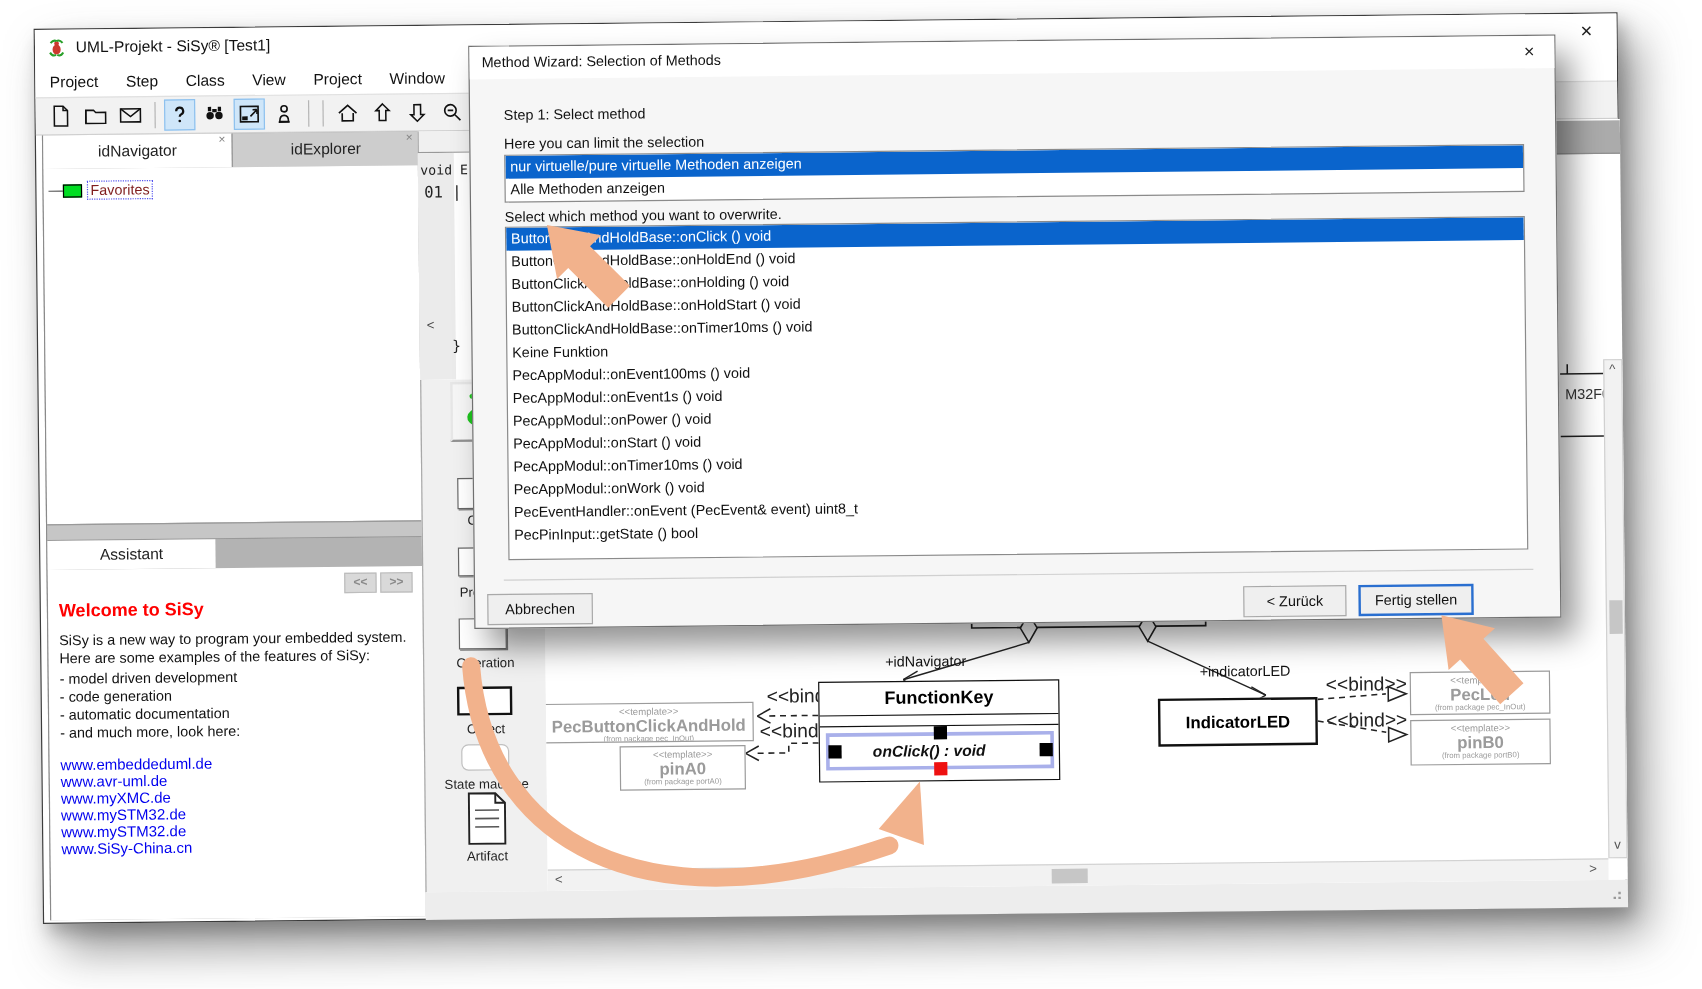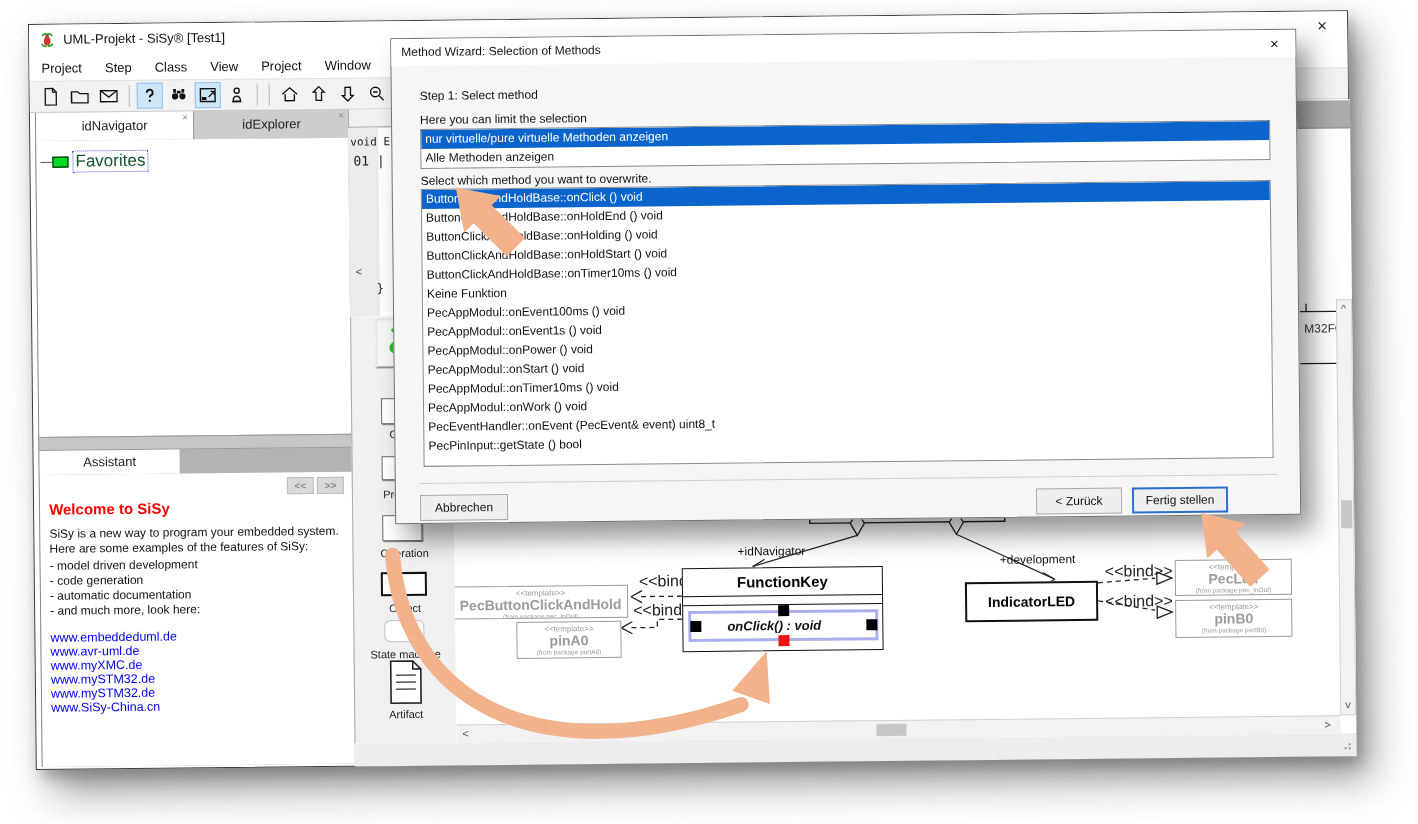--- a/index.html
+++ b/index.html
@@ -36,21 +36,21 @@
   .tabbar { position:absolute; left:0; top:0; width:100%; height:28px; background:#b3b3b3; }
   .tab { position:absolute; top:0; height:28px; font-size:13px; color:#222;
     text-align:center; line-height:28px; }
   .tab .tabx { position:absolute; right:5px; top:1px; font-size:10px; color:#888; line-height:10px; }
   .tab.active { background:#ffffff; }
   .tab.inactive { background:#cdcdcd; border-left:1px solid #9a9a9a; }
   .tree { position:absolute; left:0; top:28px; width:100%; height:296px; background:#fff; }
   .treeitem { position:absolute; left:4px; top:10px; display:flex; align-items:center; }
   .branch { width:12px; height:1px; background:#555; }
   .node-icon { width:16px; height:11px; background:#00dd22; border:1px solid #000; margin-right:4px; }
-  .treelabel { font-size:17px; color:#14532d; border:1px dotted #5555ee; padding:0 2px; }
+  .treelabel { font-size:12px; color:#7f1d1d; border:1px dotted #5555ee; padding:0 2px; }
   .divider { position:absolute; left:0; top:324px; width:100%; height:14px; background:#c6c6c6;
     border-top:1px solid #999; border-bottom:1px solid #999; }
   .asst-tabrow { position:absolute; left:0; top:338px; width:100%; height:24px; background:#b3b3b3; }
   .asst-tab { position:absolute; left:0; top:0; width:140px; height:24px; background:#fff;
     font-size:13px; color:#222; text-align:center; line-height:24px; }
   .asst-content { position:absolute; left:0; top:362px; width:100%; height:292px; background:#fff;
     overflow:hidden; }
   .navbtns { position:absolute; right:8px; top:5px; display:flex; gap:3px; }
   .navbtn { width:27px; height:17px; background:#d9d9d9; border:1px solid #bdbdbd;
     font-size:10px; color:#8a8a8a; text-align:center; line-height:15px; font-weight:bold; }
@@ -362,21 +362,21 @@
 
         <line x1="643" y1="481" x2="700" y2="477" stroke="#222" stroke-width="1.3" stroke-dasharray="5,4"></line>
         <polygon points="702,471 717,477 702,483" fill="#fff" stroke="#222" stroke-width="1.3"></polygon>
         <line x1="643" y1="499" x2="700" y2="509" stroke="#222" stroke-width="1.3" stroke-dasharray="5,4"></line>
         <polygon points="702,505 717,511 702,517" fill="#fff" stroke="#222" stroke-width="1.3"></polygon>
 
         <path d="M848 212 H884 M854 204 V212 M848 264 H884" stroke="#222" stroke-width="1.3" fill="none"></path>
       </svg>
 
       <div class="role-label" style="left:283px;top:439px;">+idNavigator</div>
-      <div class="role-label" style="left:545px;top:450px;">+development</div>
+      <div class="role-label" style="left:545px;top:450px;">+indicatorLED</div>
       <div class="bind-label" style="left:184px;top:466px;">&lt;&lt;bind&gt;&gt;</div>
       <div class="bind-label" style="left:178px;top:495px;">&lt;&lt;bind&gt;&gt;</div>
       <div class="bind-label" style="left:650px;top:461px;">&lt;&lt;bind&gt;&gt;</div>
       <div class="bind-label" style="left:650px;top:491px;">&lt;&lt;bind&gt;&gt;</div>
 
       <div class="fk-box">
         <div class="fk-name">FunctionKey</div>
         <div class="fk-attr"></div>
         <div class="op-frame">
           <div class="op-text">onClick() : void</div>
@@ -456,21 +456,21 @@
           <div class="lrow">PecAppModul::onEvent100ms () void</div>
           <div class="lrow">PecAppModul::onEvent1s () void</div>
           <div class="lrow">PecAppModul::onPower () void</div>
           <div class="lrow">PecAppModul::onStart () void</div>
           <div class="lrow">PecAppModul::onTimer10ms () void</div>
           <div class="lrow">PecAppModul::onWork () void</div>
           <div class="lrow">PecEventHandler::onEvent (PecEvent&amp; event) uint8_t</div>
           <div class="lrow">PecPinInput::getState () bool</div>
         </div>
       <div class="dlg-sep"></div>
-      <button class="btn" style="left:24px;top:456px;width:88px;">Abbrechen</button>
+      <button class="btn" style="left:10px;top:456px;width:88px;">Abbrechen</button>
       <button class="btn" style="left:640px;top:456px;width:86px;">&lt; Zurück</button>
       <button class="btn primary" style="left:736px;top:456px;width:96px;">Fertig stellen</button>
     </div>
 
     <svg class="overlay" viewBox="0 0 1320 746">
       <path d="M358 534 C368 680 500 755 705 687" stroke="#f2b28c" stroke-width="15" fill="none" stroke-linecap="round"></path>
       <polygon points="731,634 733.8,686.8 696.2,673.2" fill="#f2b28c"></polygon>
       <polygon points="425,167 470,176 460.8,185 493.7,218.3 475.3,236.5 442.4,203 433,212" fill="#f2b28c"></polygon>
       <polygon points="1167,500 1211.5,511.3 1201.8,519.9 1234.8,557.4 1215.2,574.6 1182.2,537.1 1172.5,545.7" fill="#f2b28c"></polygon>
     </svg>

